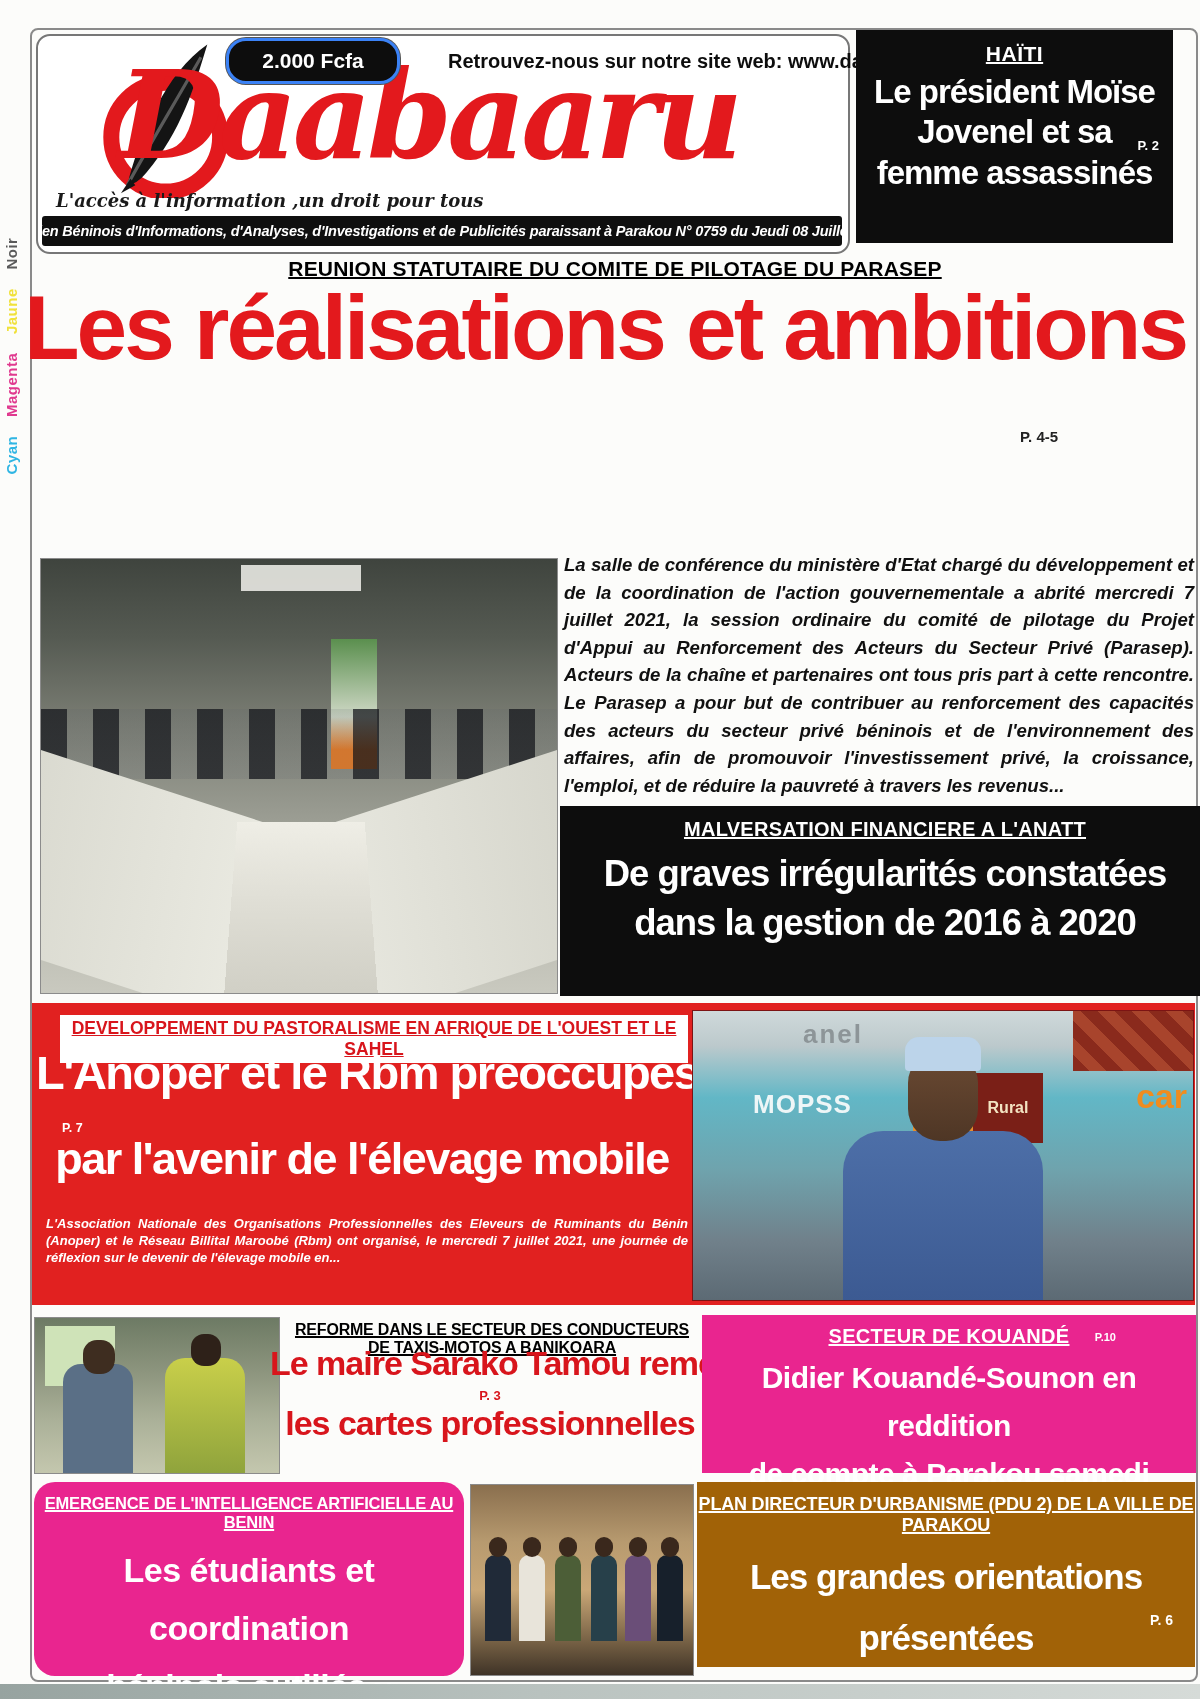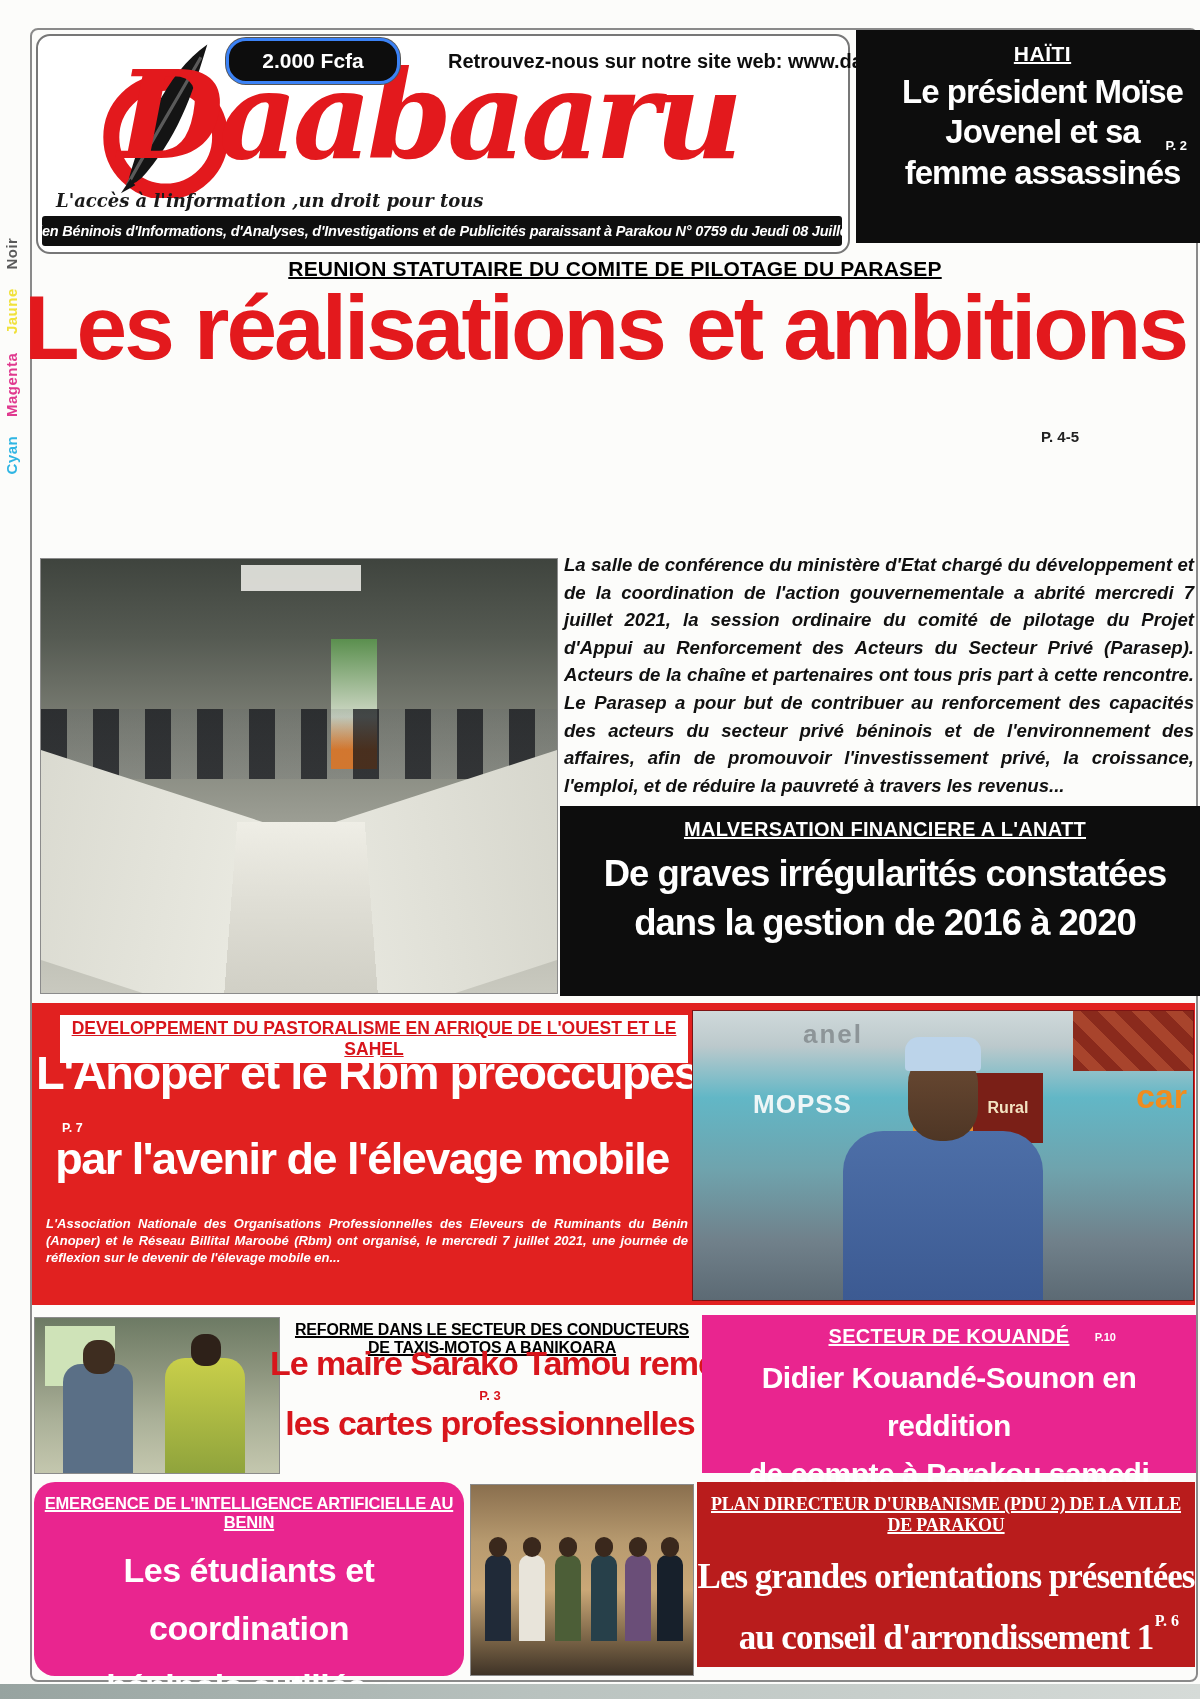--- a/index.html
+++ b/index.html
@@ -28,32 +28,32 @@
   .website{left:448px;top:50px;width:400px;font-size:20px;font-weight:bold;color:#0d0d0d;white-space:nowrap;}
   .logotext{left:118px;top:48px;width:730px;font-family:"DejaVu Serif",serif;font-style:italic;font-weight:bold;
             font-size:122px;line-height:1.1;color:#e3191d;letter-spacing:-5px;white-space:nowrap;}
   .tagline{left:56px;top:190px;font-family:"DejaVu Serif",serif;font-style:italic;font-weight:bold;
            font-size:18px;color:#1a1a1a;white-space:nowrap;}
   .infobar{left:42px;top:216px;width:800px;height:30px;background:#0f0f0f;color:#fff;display:flex;
            align-items:center;justify-content:center;font-size:14.5px;font-weight:bold;font-style:italic;
            letter-spacing:-.2px;white-space:nowrap;overflow:hidden;border-radius:3px;}
 
   
-  .haiti{left:856px;top:30px;width:317px;height:213px;background:#0d0d0d;color:#fff;text-align:center;padding-left:28px;}
+  .haiti{left:856px;top:30px;width:317px;height:213px;background:#0d0d0d;color:#fff;text-align:center;}
   .haiti-kicker{margin-top:12px;font-size:21px;letter-spacing:.5px;}
   .haiti-head{margin-top:6px;font-size:33px;line-height:1.22;letter-spacing:-1px;}
   .haiti-pref{position:absolute;right:14px;top:108px;font-size:13px;font-weight:bold;}
 
   
   .lead-kicker{left:40px;top:257px;width:1150px;font-size:21px;letter-spacing:.2px;}
   .lead-h1{left:20px;top:280px;width:1170px;font-size:91px;letter-spacing:-3px;line-height:1.05;
            color:#e3191d;white-space:nowrap;}
   .lead-h2{left:20px;top:400px;width:1170px;font-size:103px;letter-spacing:-3px;line-height:1.05;white-space:nowrap;}
   .lead-h2 .red{color:#e3191d;} .lead-h2 .blk{color:#0d0d0d;}
-  .lead-pref{left:1020px;top:428px;width:80px;font-size:15px;font-weight:bold;color:#222;text-align:center;}
+  .lead-pref{left:1020px;top:428px;width:80px;font-size:15px;font-weight:bold;color:#222;}
   .lede{left:564px;top:551px;width:630px;font-size:18.6px;font-weight:bold;font-style:italic;
         line-height:1.485;text-align:justify;color:#101010;}
 
   
   .photo{border:1px solid #8b8b8b;overflow:hidden;}
   .conf-photo{left:40px;top:558px;width:516px;height:434px;
      background:linear-gradient(180deg,#3f443e 0%,#555a52 18%,#7b7e74 38%,#9b9d93 60%,#b9bab0 82%,#c9c9bf 100%);}
   .conf-light{position:absolute;left:200px;top:6px;width:120px;height:26px;background:#e8e8e2;opacity:.9;}
   .conf-table-l{position:absolute;left:-30px;top:230px;width:300px;height:210px;background:
      linear-gradient(100deg,#d8d8ce,#efefe7);transform:skewY(18deg);}
@@ -128,24 +128,24 @@
   .kouande-kicker{margin-top:10px;font-size:20px;letter-spacing:.3px;}
   .kouande-pref{position:absolute;right:80px;top:16px;font-size:11px;font-weight:bold;}
   .kouande-head{margin-top:6px;font-size:30px;line-height:1.6;letter-spacing:-.5px;}
 
   
   .ia{left:34px;top:1482px;width:430px;height:194px;background:#e9258f;color:#fff;text-align:center;border-radius:21px;}
   .ia-kicker{margin-top:12px;font-size:16.5px;letter-spacing:-.2px;}
   .ia-head{margin-top:10px;font-size:34px;line-height:1.7;letter-spacing:-.5px;}
   .ia-pref{font-size:12px;vertical-align:6px;margin-left:8px;}
 
-  .urb{left:697px;top:1482px;width:498px;height:185px;background:#b91c1c;color:#fff;text-align:center;font-family:Liberation Serif, serif;}
+  .urb{left:697px;top:1482px;width:498px;height:185px;background:#a16207;color:#fff;text-align:center;}
   .urb-kicker{margin-top:12px;font-size:18px;letter-spacing:-.2px;}
   .urb-head{margin-top:10px;font-size:35px;line-height:1.75;letter-spacing:-1px;}
-  .urb-pref{position:absolute;right:16px;top:130px;font-size:16px;font-weight:bold;}
+  .urb-pref{position:absolute;right:22px;top:130px;font-size:14px;font-weight:bold;}
 
   .bottombar{left:0;top:1684px;width:1200px;height:15px;
      background:linear-gradient(90deg,#97a3a0,#b9c2bf 45%,#d6dbd8);}
 
   .feather{left:80px;top:38px;width:165px;height:160px;}
 </style>
 </head>
 <body>
 
 <div class="page">

